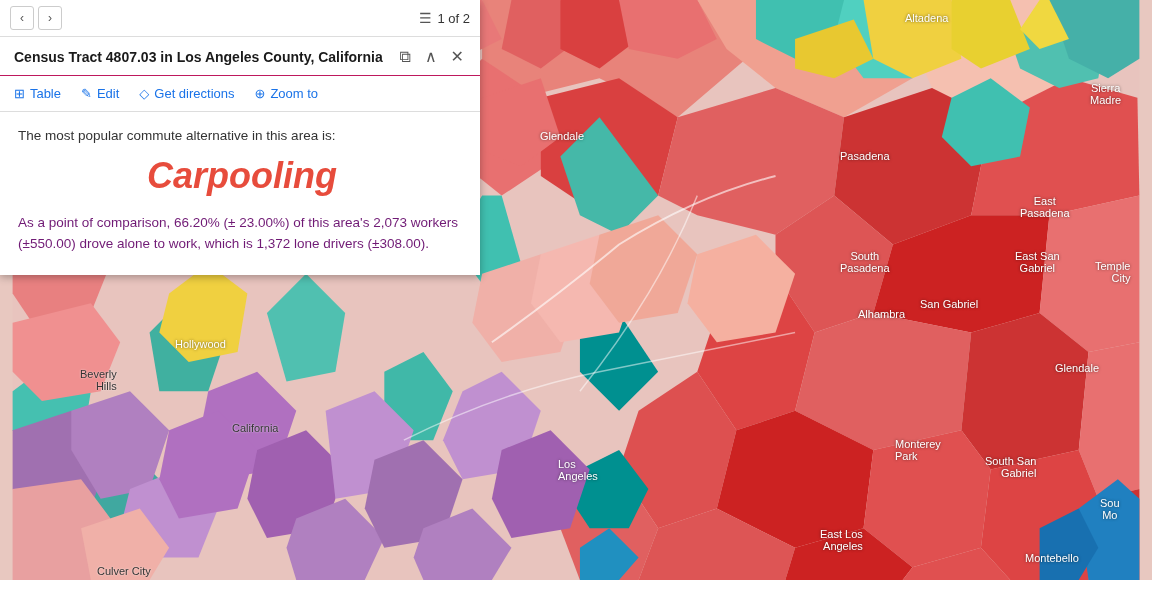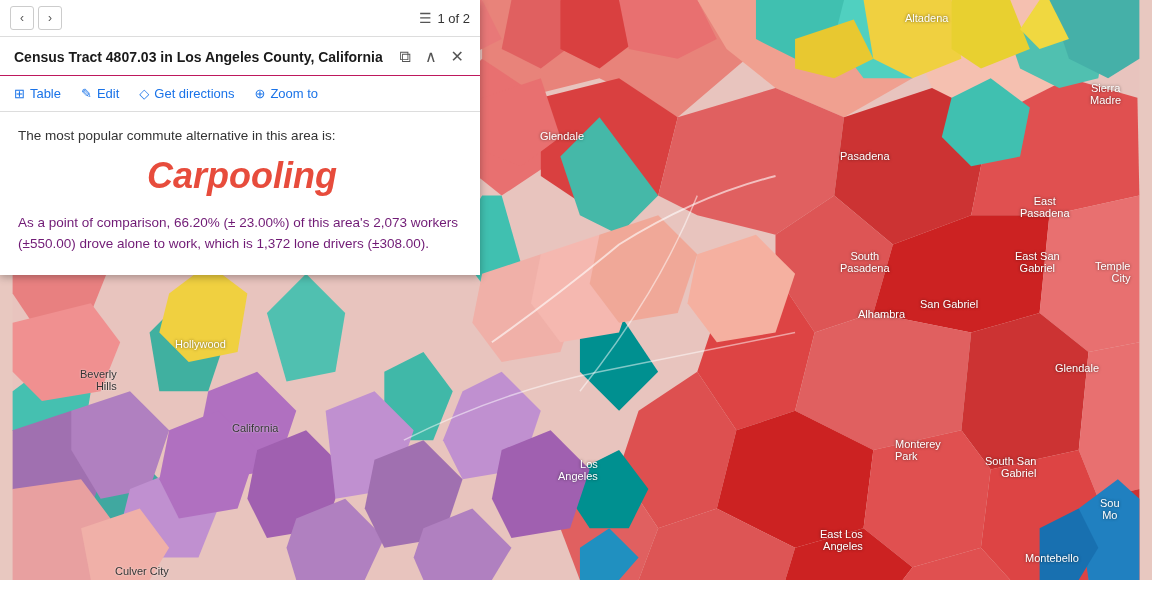--- a/index.html
+++ b/index.html
@@ -275,22 +275,22 @@
   <div class="map-label" style="top:250px;left:1015px;text-align:center">East San<br>Gabriel</div>
   <div class="map-label" style="top:260px;left:1095px;text-align:right">Temple<br>City</div>
   <div class="map-label" style="top:298px;left:920px">San Gabriel</div>
   <div class="map-label" style="top:308px;left:858px">Alhambra</div>
   <div class="map-label" style="top:362px;left:1055px">Glendale</div>
   <div class="map-label map-label-dark" style="top:368px;left:80px;text-align:right">Beverly<br>Hills</div>
   <div class="map-label" style="top:338px;left:175px">Hollywood</div>
   <div class="map-label map-label-dark" style="top:422px;left:232px">California</div>
   <div class="map-label" style="top:438px;left:895px;text-align:left">Monterey<br>Park</div>
   <div class="map-label" style="top:455px;left:985px;text-align:right">South San<br>Gabriel</div>
-  <div class="map-label" style="top:458px;left:558px;text-align:right">Los<br>Angeles</div>
-  <div class="map-label map-label-dark" style="top:565px;left:115px">Culver City</div>
+  <div class="map-label" style="top:458px;left:558px;text-align:left">Los<br>Angeles</div>
+  <div class="map-label map-label-dark" style="top:565px;left:97px">Culver City</div>
   <div class="map-label" style="top:528px;left:820px;text-align:right">East Los<br>Angeles</div>
   <div class="map-label" style="top:552px;left:1025px">Montebello</div>
   <div class="map-label" style="top:497px;left:1100px;text-align:center">Sou<br>Mo</div>
 </div>
 
 <div id="popup-panel">
 
   <div id="nav-bar">
     <div id="nav-arrows">
       <button class="nav-arrow-btn">‹</button>

